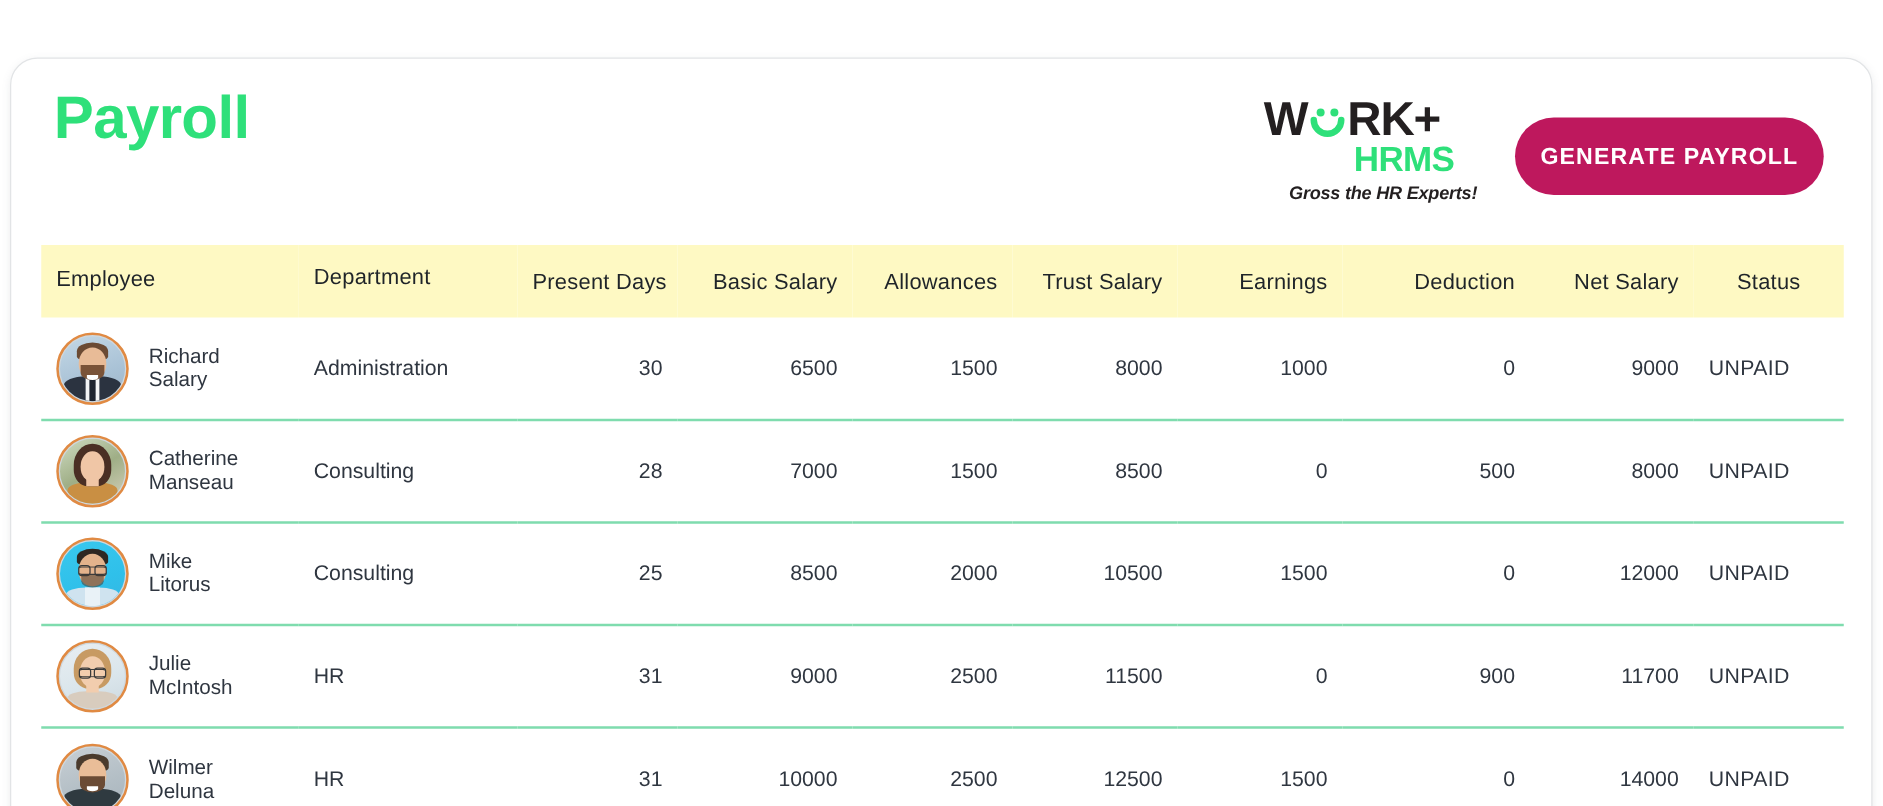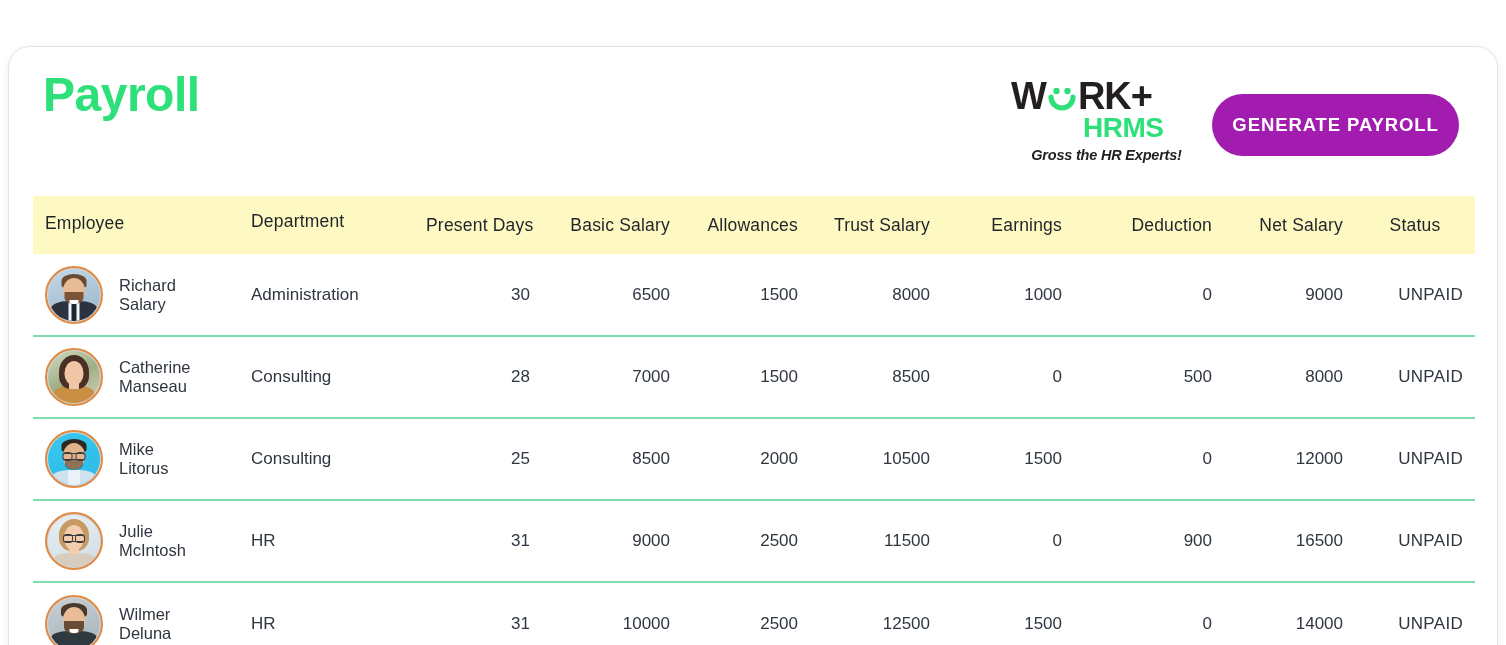--- a/index.html
+++ b/index.html
@@ -107,21 +107,21 @@
 
   
   .gen-btn {
     position: absolute;
     left: 1203px;
     top: 47px;
     width: 247px;
     height: 62px;
     border: none;
     border-radius: 31px;
-    background: #a21caf;
+    background: #be185d;
     color: #ffffff;
     font-family: "Liberation Sans", sans-serif;
     font-size: 18.5px;
     font-weight: bold;
     letter-spacing: 0.9px;
     cursor: pointer;
   }
 
   
   .table-wrap {
@@ -177,21 +177,21 @@
   table.payroll tbody td {
     font-size: 17px;
     color: #2f3640;
     padding: 0 12px;
     vertical-align: middle;
   }
 
   td.c-emp  { padding-left: 14px; }
   td.c-dept { padding-left: 0; }
   td.c-num  { text-align: right; }
-  td.c-status { text-align: right; letter-spacing: 0.3px; }
+  td.c-status { text-align: left; letter-spacing: 0.3px; }
 
   .emp-cell {
     display: flex;
     align-items: center;
     gap: 16px;
   }
   .emp-name {
     font-size: 16.5px;
     line-height: 19px;
     color: #2f3640;
@@ -410,21 +410,21 @@
 McIntosh</div>
             </div>
           </td>
           <td class="c-dept">HR</td>
           <td class="c-num">31</td>
           <td class="c-num">9000</td>
           <td class="c-num">2500</td>
           <td class="c-num">11500</td>
           <td class="c-num">0</td>
           <td class="c-num">900</td>
-          <td class="c-num">16500</td>
+          <td class="c-num">11700</td>
           <td class="c-status">UNPAID</td>
         </tr>
 
         <tr>
           <td class="c-emp">
             <div class="emp-cell">
               <div class="avatar">
                 <div class="av-inner">
                   <div class="av-bg" style="background:linear-gradient(160deg,#c8cfd4 0%,#b4bfc6 55%,#a7b3bb 100%);"></div>
                   <div class="av-body" style="bottom:0;width:46px;height:19px;background:#2f3a40;"></div>

